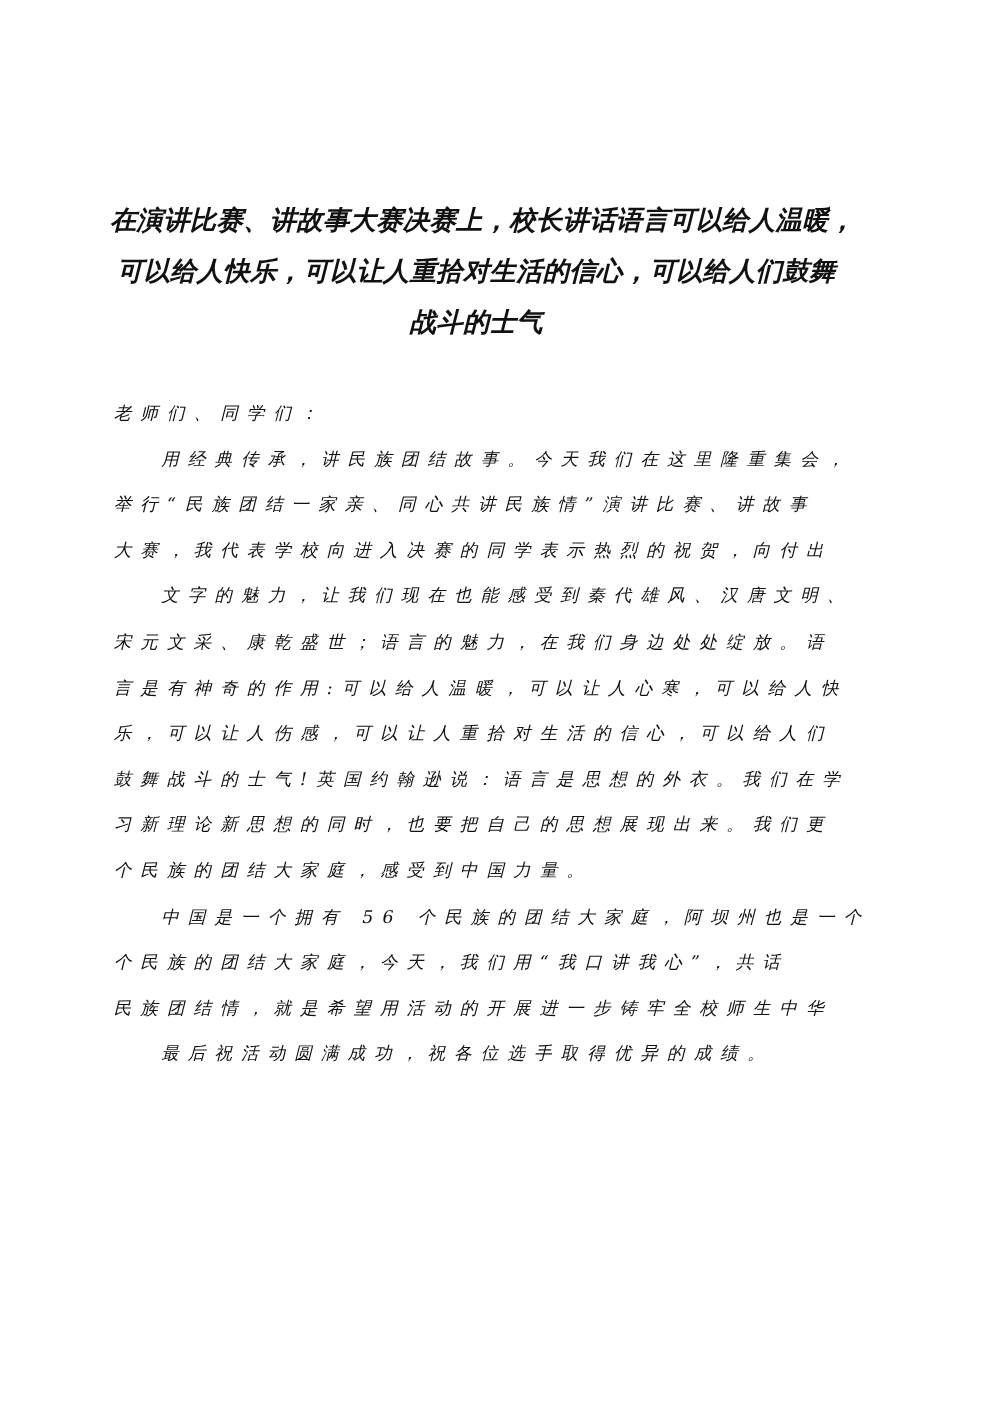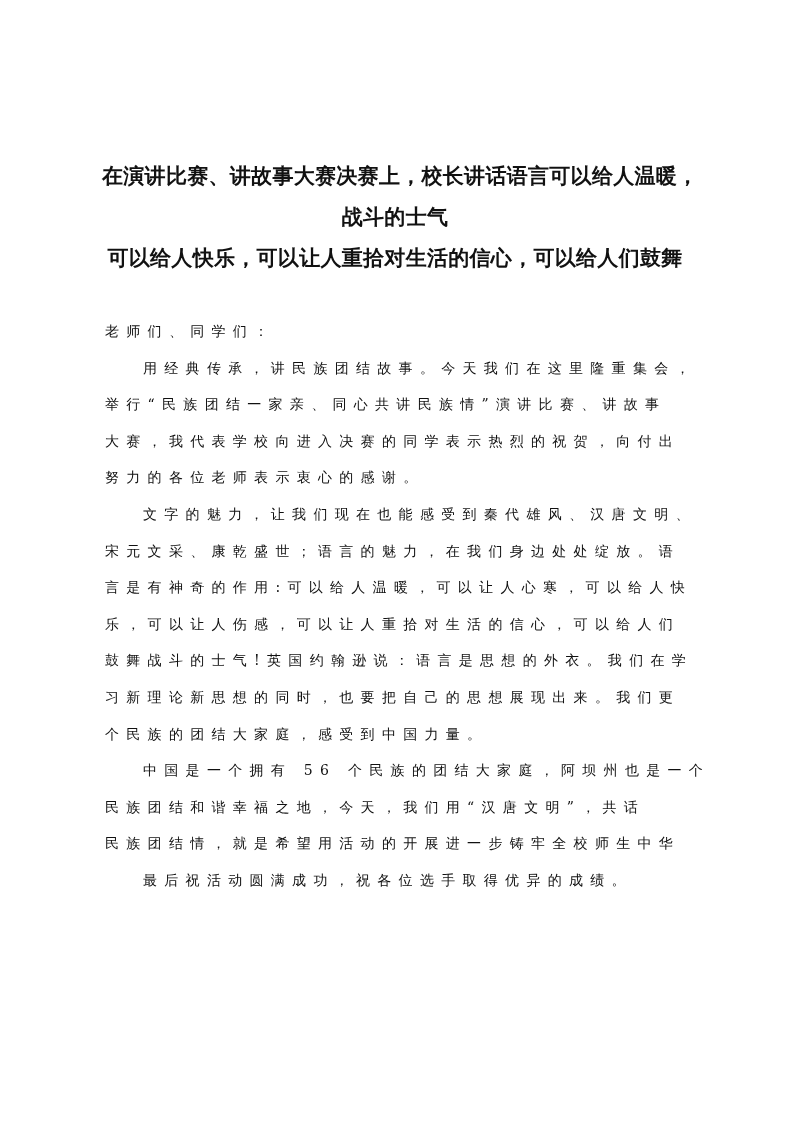--- a/index.html
+++ b/index.html
@@ -9,23 +9,24 @@
     }
     body {
       width: 793px;
       height: 1122px;
       position: relative;
       overflow: hidden;
       color: #111111;
     }
     .page {
       position: absolute;
-      left: 105px;
+      left: 91px;
       top: 156px;
       width: 580px;
+      font-style: italic;
     }
     .title {
       font-family: "DejaVu Sans", sans-serif;
       font-weight: bold;
       font-size: 21px;
       line-height: 41px;
       text-align: center;
       margin: 0;
       letter-spacing: 0.3px;
       width: 586px;
@@ -50,35 +51,34 @@
     .body .indent {
       padding-left: 38px;
     }
   </style>
 </head>
 <body>
 
 <div class="page">
   <h1 class="title">
     <span class="tline">在演讲比赛、讲故事大赛决赛上，校长讲话语言可以给人温暖，</span>
+    <span class="tline">可以给人快乐，可以让人重拾对生活的信心，可以给人们鼓舞</span>
     <span class="tline">战斗的士气</span>
-    <span class="tline">可以给人快乐，可以让人重拾对生活的信心，可以给人们鼓舞</span>
   </h1>
 
   <div class="body">
     <span class="line">老师们、同学们：</span>
     <span class="line indent">用经典传承，讲民族团结故事。今天我们在这里隆重集会，</span>
     <span class="line">举行“民族团结一家亲、同心共讲民族情”演讲比赛、讲故事</span>
     <span class="line">大赛，我代表学校向进入决赛的同学表示热烈的祝贺，向付出</span>
-    <span class="line">努力的各位老师表示衷心的感谢。</span>
     <span class="line indent">文字的魅力，让我们现在也能感受到秦代雄风、汉唐文明、</span>
     <span class="line">宋元文采、康乾盛世；语言的魅力，在我们身边处处绽放。语</span>
     <span class="line">言是有神奇的作用:可以给人温暖，可以让人心寒，可以给人快</span>
     <span class="line">乐，可以让人伤感，可以让人重拾对生活的信心，可以给人们</span>
     <span class="line">鼓舞战斗的士气!英国约翰逊说：语言是思想的外衣。我们在学</span>
     <span class="line">习新理论新思想的同时，也要把自己的思想展现出来。我们更</span>
     <span class="line">个民族的团结大家庭，感受到中国力量。</span>
     <span class="line indent">中国是一个拥有 56 个民族的团结大家庭，阿坝州也是一个</span>
-    <span class="line">民族团结和谐幸福之地，今天，我们用“汉唐文明”，共话</span>
+    <span class="line">个民族的团结大家庭，今天，我们用“我口讲我心”，共话</span>
     <span class="line">民族团结情，就是希望用活动的开展进一步铸牢全校师生中华</span>
     <span class="line indent">最后祝活动圆满成功，祝各位选手取得优异的成绩。</span>
   </div>
 </div>
 
 </body></html>

